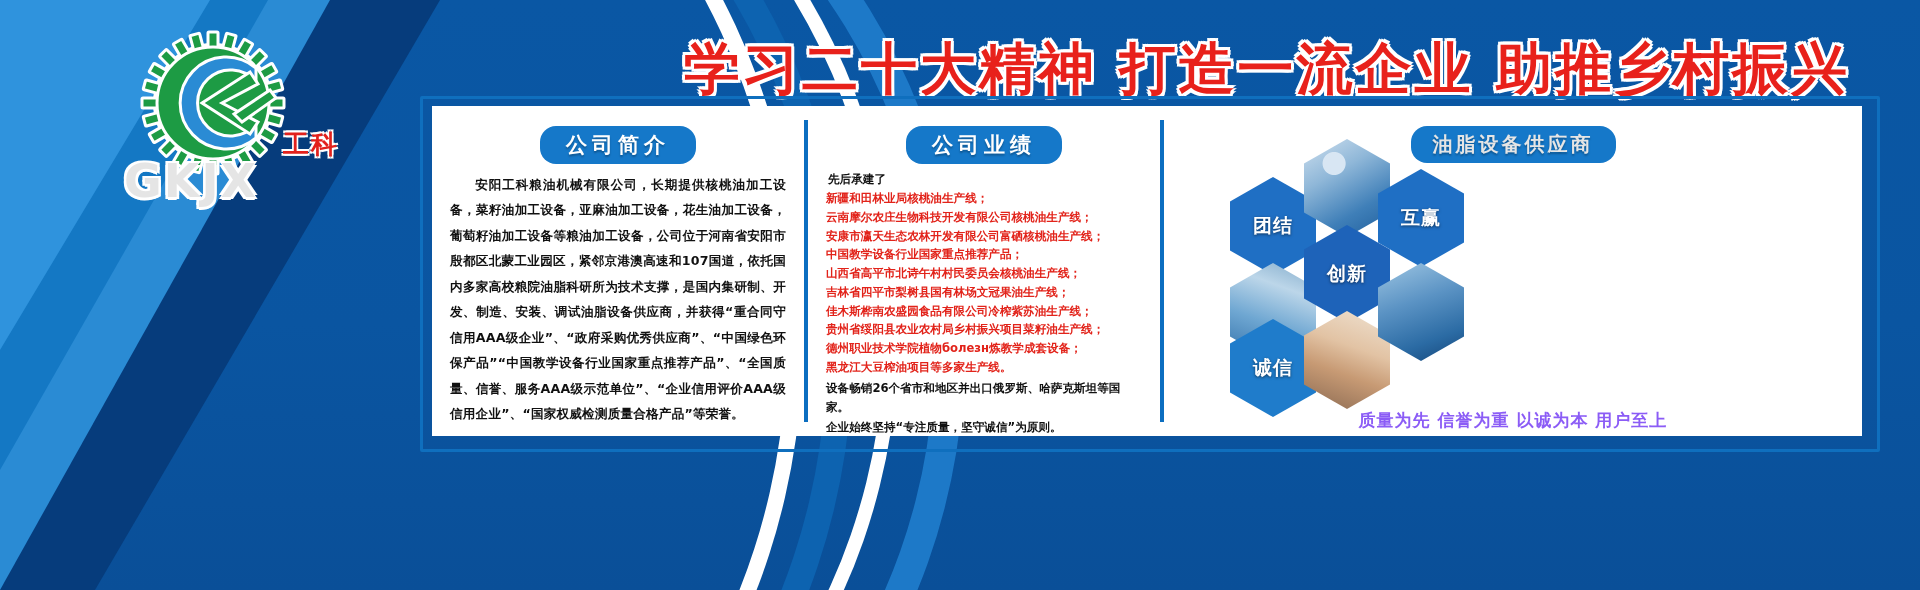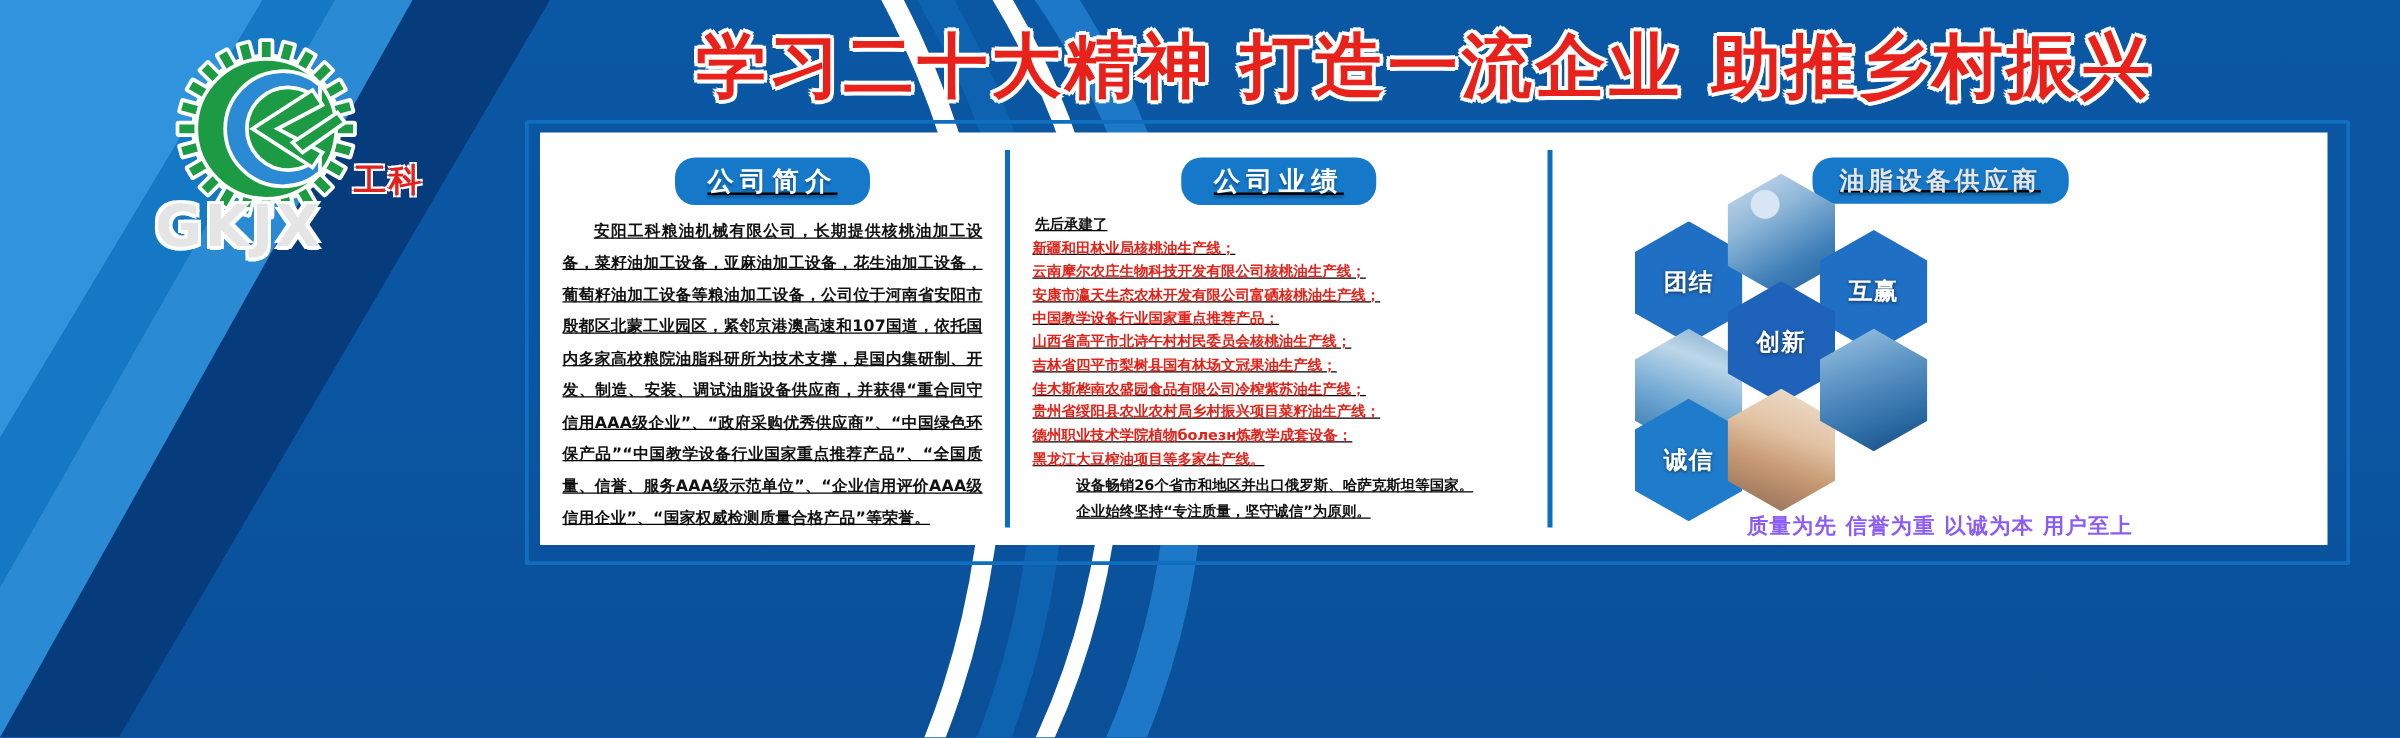--- a/index.html
+++ b/index.html
@@ -36,51 +36,51 @@
   #logo-block{position:absolute;left:118px;top:26px;width:215px;height:180px;}
   .gear-wrap{position:absolute;left:20px;top:2px;width:150px;height:150px;}
   .logo-text-cn{position:absolute;right:-6px;bottom:44px;color:#e2211c;
       font-size:26px;font-weight:bold;letter-spacing:2px;
       text-shadow:-1.6px -1.6px 0 #fff,1.6px -1.6px 0 #fff,-1.6px 1.6px 0 #fff,1.6px 1.6px 0 #fff;}
   .logo-text-en{position:absolute;left:6px;bottom:-2px;color:#e5e5e5;
       font-size:46px;font-weight:bold;letter-spacing:2px;font-family:"DejaVu Sans",sans-serif;
       text-shadow:-2.4px -2.4px 0 #fff,2.4px -2.4px 0 #fff,-2.4px 2.4px 0 #fff,2.4px 2.4px 0 #fff,0 3px 0 #fff;}
 
   
-  #headline{position:absolute;left:430px;top:16px;width:1420px;height:76px;
-     display:flex;align-items:center;justify-content:center;}
+  #headline{position:absolute;left:430px;top:32px;width:1420px;height:76px;
+     display:flex;align-items:center;justify-content:flex-end;}
   #headline .hl{
      font-size:56px;font-weight:bold;color:#e8211b;letter-spacing:3px;white-space:nowrap;
      text-shadow:
        -2.6px -2.6px 0 #fff, 2.6px -2.6px 0 #fff, -2.6px 2.6px 0 #fff, 2.6px 2.6px 0 #fff,
        0 -3px 0 #fff, 0 3px 0 #fff, -3px 0 0 #fff, 3px 0 0 #fff;
   }
 
   
   #card{position:absolute;left:432px;top:106px;width:1430px;height:330px;background:#ffffff;
-     box-shadow:0 0 0 0 rgba(0,0,0,0);display:flex;text-decoration:underline;}
+     box-shadow:0 0 0 0 rgba(0,0,0,0);display:flex;}
   #card-outline{position:absolute;left:420px;top:96px;width:1454px;height:350px;
      border:3px solid #0f6fbe;border-radius:2px;}
   .panel{position:relative;box-sizing:border-box;padding:14px 18px 10px 18px;}
   .vsep{width:4px;background:#0c6ec0;margin:14px 0;align-self:stretch;}
   #panel1{width:372px;}
-  #panel2{width:430px;}
+  #panel2{width:352px;}
   #panel3{width:auto;flex:1;}
 
   .panel-title{width:max-content;margin:6px auto 8px auto;background:#1578c9;border-radius:16px;
      padding:5px 26px;color:#ffffff;font-size:21px;font-weight:bold;letter-spacing:5px;
      text-shadow:0 2px 2px rgba(0,0,0,.28);}
 
   .p1-body{font-size:12.6px;line-height:2.02;color:#111;text-align:justify;text-indent:2em;
      font-weight:bold;letter-spacing:.2px;}
 
   .p2-lead{font-size:11.6px;color:#111;font-weight:bold;margin:2px 0 2px 2px;}
   .p2-list{list-style:none;margin:0;padding:0;}
   .p2-list li{font-size:11.6px;line-height:1.62;color:#e2231a;font-weight:bold;white-space:nowrap;}
-  .p2-foot{font-size:11.6px;line-height:1.62;color:#111;font-weight:bold;margin-top:2px;margin-left:35px;}
+  .p2-foot{font-size:11.6px;line-height:1.62;color:#111;font-weight:bold;margin-top:2px;}
 
   
   #p3-title{width:max-content;margin:6px auto 2px auto;background:#1578c9;border-radius:16px;
      padding:5px 22px;color:#e5e5e5;font-size:20px;font-weight:bold;letter-spacing:3px;
      text-shadow:0 2px 2px rgba(0,0,0,.28);}
   #hexwrap{position:relative;height:215px;margin-top:4px;}
   .hex{position:absolute;width:86px;height:98px;
      clip-path:polygon(50% 0%,100% 25%,100% 75%,50% 100%,0% 75%,0% 25%);
      display:flex;align-items:center;justify-content:center;}
   .hex .lbl{color:#fff;font-size:19px;font-weight:bold;letter-spacing:1px;
@@ -207,21 +207,21 @@
 
     <div class="vsep"></div>
 
     <div class="panel" id="panel3">
       <div id="p3-title">油脂设备供应商</div>
       <div id="hexwrap">
           <div class="hex solid" style="left: 48px; top: 10px;">
             <span class="lbl">团结</span>
           </div>
           <div class="hex photo-a" style="left: 122px; top: -28px;"></div>
-          <div class="hex solid" style="left: 196px; top: 17px;">
+          <div class="hex solid" style="left: 196px; top: 2px;">
             <span class="lbl">互赢</span>
           </div>
           <div class="hex photo-b" style="left: 48px; top: 96px;"></div>
           <div class="hex solid2" style="left: 122px; top: 58px;">
             <span class="lbl">创新</span>
           </div>
           <div class="hex ring" style="left: 48px; top: 152px;">
             <div class="inner">
               <span class="lbl">诚信</span>
             </div>

